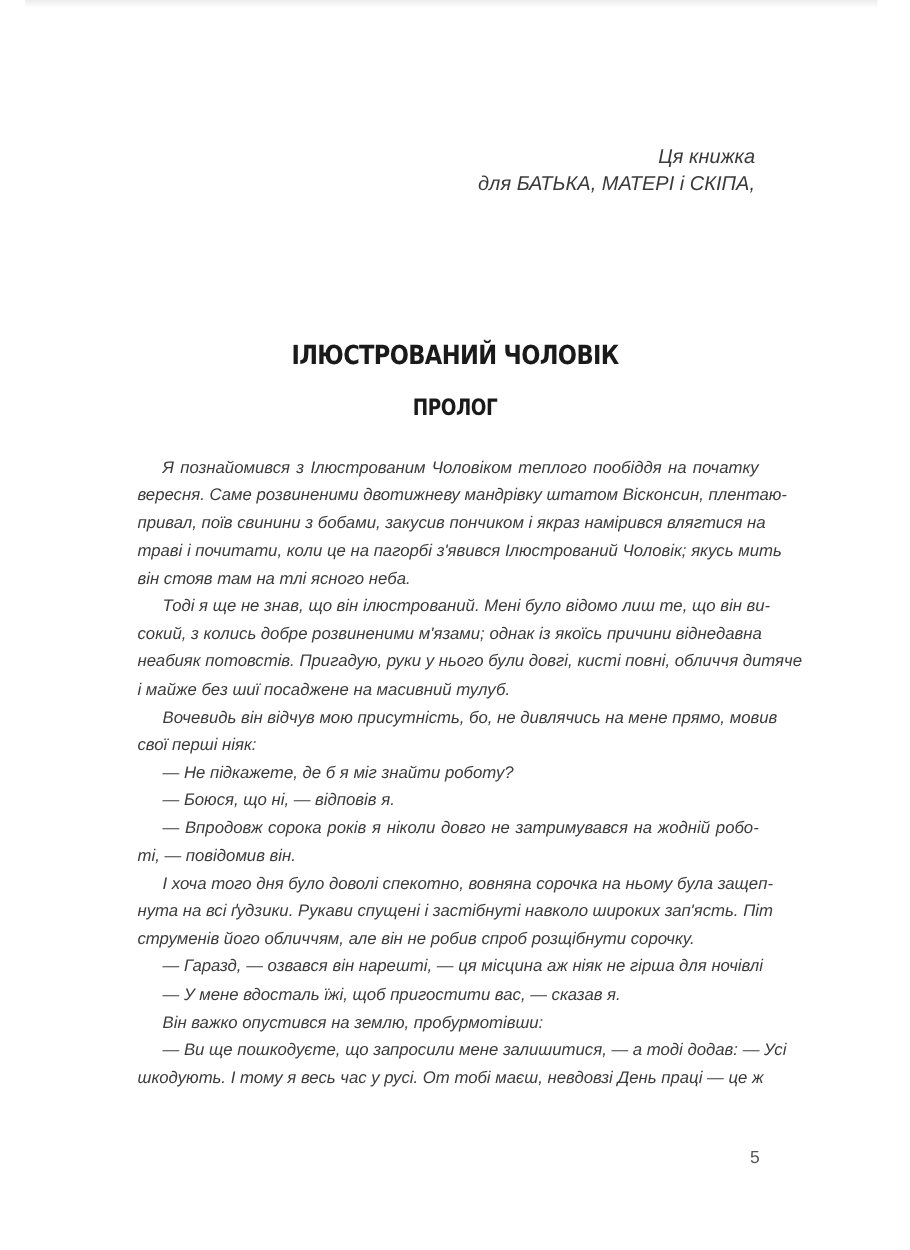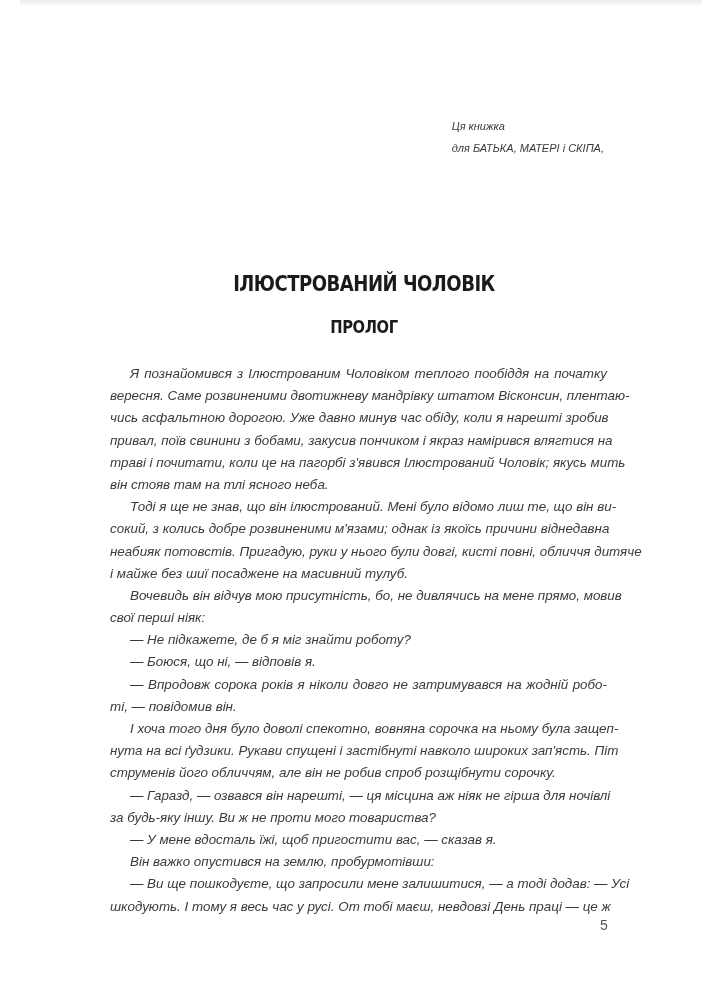--- a/index.html
+++ b/index.html
@@ -3,23 +3,23 @@
 <meta charset="utf-8">
 <style>
   html, body { margin: 0; padding: 0; background: #ffffff; }
   body { width: 728px; height: 1000px; position: relative; overflow: hidden; }
   .page-shadow {
     position: absolute; left: 20px; top: 0; width: 682px; height: 6px;
     background: linear-gradient(#ececec, #ffffff);
   }
   .page { position: absolute; left: 0; top: 0; width: 728px; height: 1000px; }
   .dedication {
-    position: absolute; right: 124px; top: 115px; 
+    position: absolute; right: 124px; top: 115px; text-align: right;
     font-family: "Liberation Sans", sans-serif; font-style: italic;
-    font-size: 11px; color: #3a3a3a; line-height: 22px;
+    font-size: 16px; color: #3a3a3a; line-height: 22px;
   }
   .book-title {
     position: absolute; left: 0; width: 728px; top: 272px; text-align: center;
     font-family: "DejaVu Sans", sans-serif; font-weight: bold;
     font-size: 21px; letter-spacing: -0.6px; color: #1a1a1a;
     transform: scaleX(0.86); transform-origin: center;
   }
   .chapter-title {
     position: absolute; left: 0; width: 728px; top: 316px; text-align: center;
     font-family: "DejaVu Sans", sans-serif; font-weight: bold;
@@ -53,39 +53,37 @@
     <div>Ця книжка</div>
     <div>для БАТЬКА, МАТЕРІ і СКІПА,</div>
   </div>
 
   <div class="book-title">ІЛЮСТРОВАНИЙ ЧОЛОВІК</div>
   <div class="chapter-title">ПРОЛОГ</div>
 
   <div class="body-text">
     <span class="line indent">Я познайомився з Ілюстрованим Чоловіком теплого пообіддя на початку</span>
     <span class="line">вересня. Саме розвиненими двотижневу мандрівку штатом Вісконсин, плентаю-</span>
-    <span class="line">чись асфальтною дорогою. Уже давно минув час обіду, коли я нарешті зробив</span>
     <span class="line">привал, поїв свинини з бобами, закусив пончиком і якраз намірився влягтися на</span>
     <span class="line">траві і почитати, коли це на пагорбі з'явився Ілюстрований Чоловік; якусь мить</span>
     <span class="line last">він стояв там на тлі ясного неба.</span>
     <span class="line indent">Тоді я ще не знав, що він ілюстрований. Мені було відомо лиш те, що він ви-</span>
     <span class="line">сокий, з колись добре розвиненими м'язами; однак із якоїсь причини віднедавна</span>
     <span class="line">неабияк потовстів. Пригадую, руки у нього були довгі, кисті повні, обличчя дитяче</span>
     <span class="line last">і майже без шиї посаджене на масивний тулуб.</span>
     <span class="line indent">Вочевидь він відчув мою присутність, бо, не дивлячись на мене прямо, мовив</span>
     <span class="line last">свої перші ніяк:</span>
     <span class="line indent last">— Не підкажете, де б я міг знайти роботу?</span>
     <span class="line indent last">— Боюся, що ні, — відповів я.</span>
     <span class="line indent">— Впродовж сорока років я ніколи довго не затримувався на жодній робо-</span>
     <span class="line last">ті, — повідомив він.</span>
     <span class="line indent">І хоча того дня було доволі спекотно, вовняна сорочка на ньому була защеп-</span>
     <span class="line">нута на всі ґудзики. Рукави спущені і застібнуті навколо широких зап'ясть. Піт</span>
     <span class="line last">струменів його обличчям, але він не робив спроб розщібнути сорочку.</span>
     <span class="line indent">— Гаразд, — озвався він нарешті, — ця місцина аж ніяк не гірша для ночівлі</span>
-    <span class="line last">за будь-яку іншу. Ви ж не проти мого товариства?</span>
     <span class="line indent last">— У мене вдосталь їжі, щоб пригостити вас, — сказав я.</span>
     <span class="line indent last">Він важко опустився на землю, пробурмотівши:</span>
     <span class="line indent">— Ви ще пошкодуєте, що запросили мене залишитися, — а тоді додав: — Усі</span>
     <span class="line">шкодують. І тому я весь час у русі. От тобі маєш, невдовзі День праці — це ж</span>
   </div>
 
   <div class="page-number">5</div>
 </div>
 
 </body></html>

